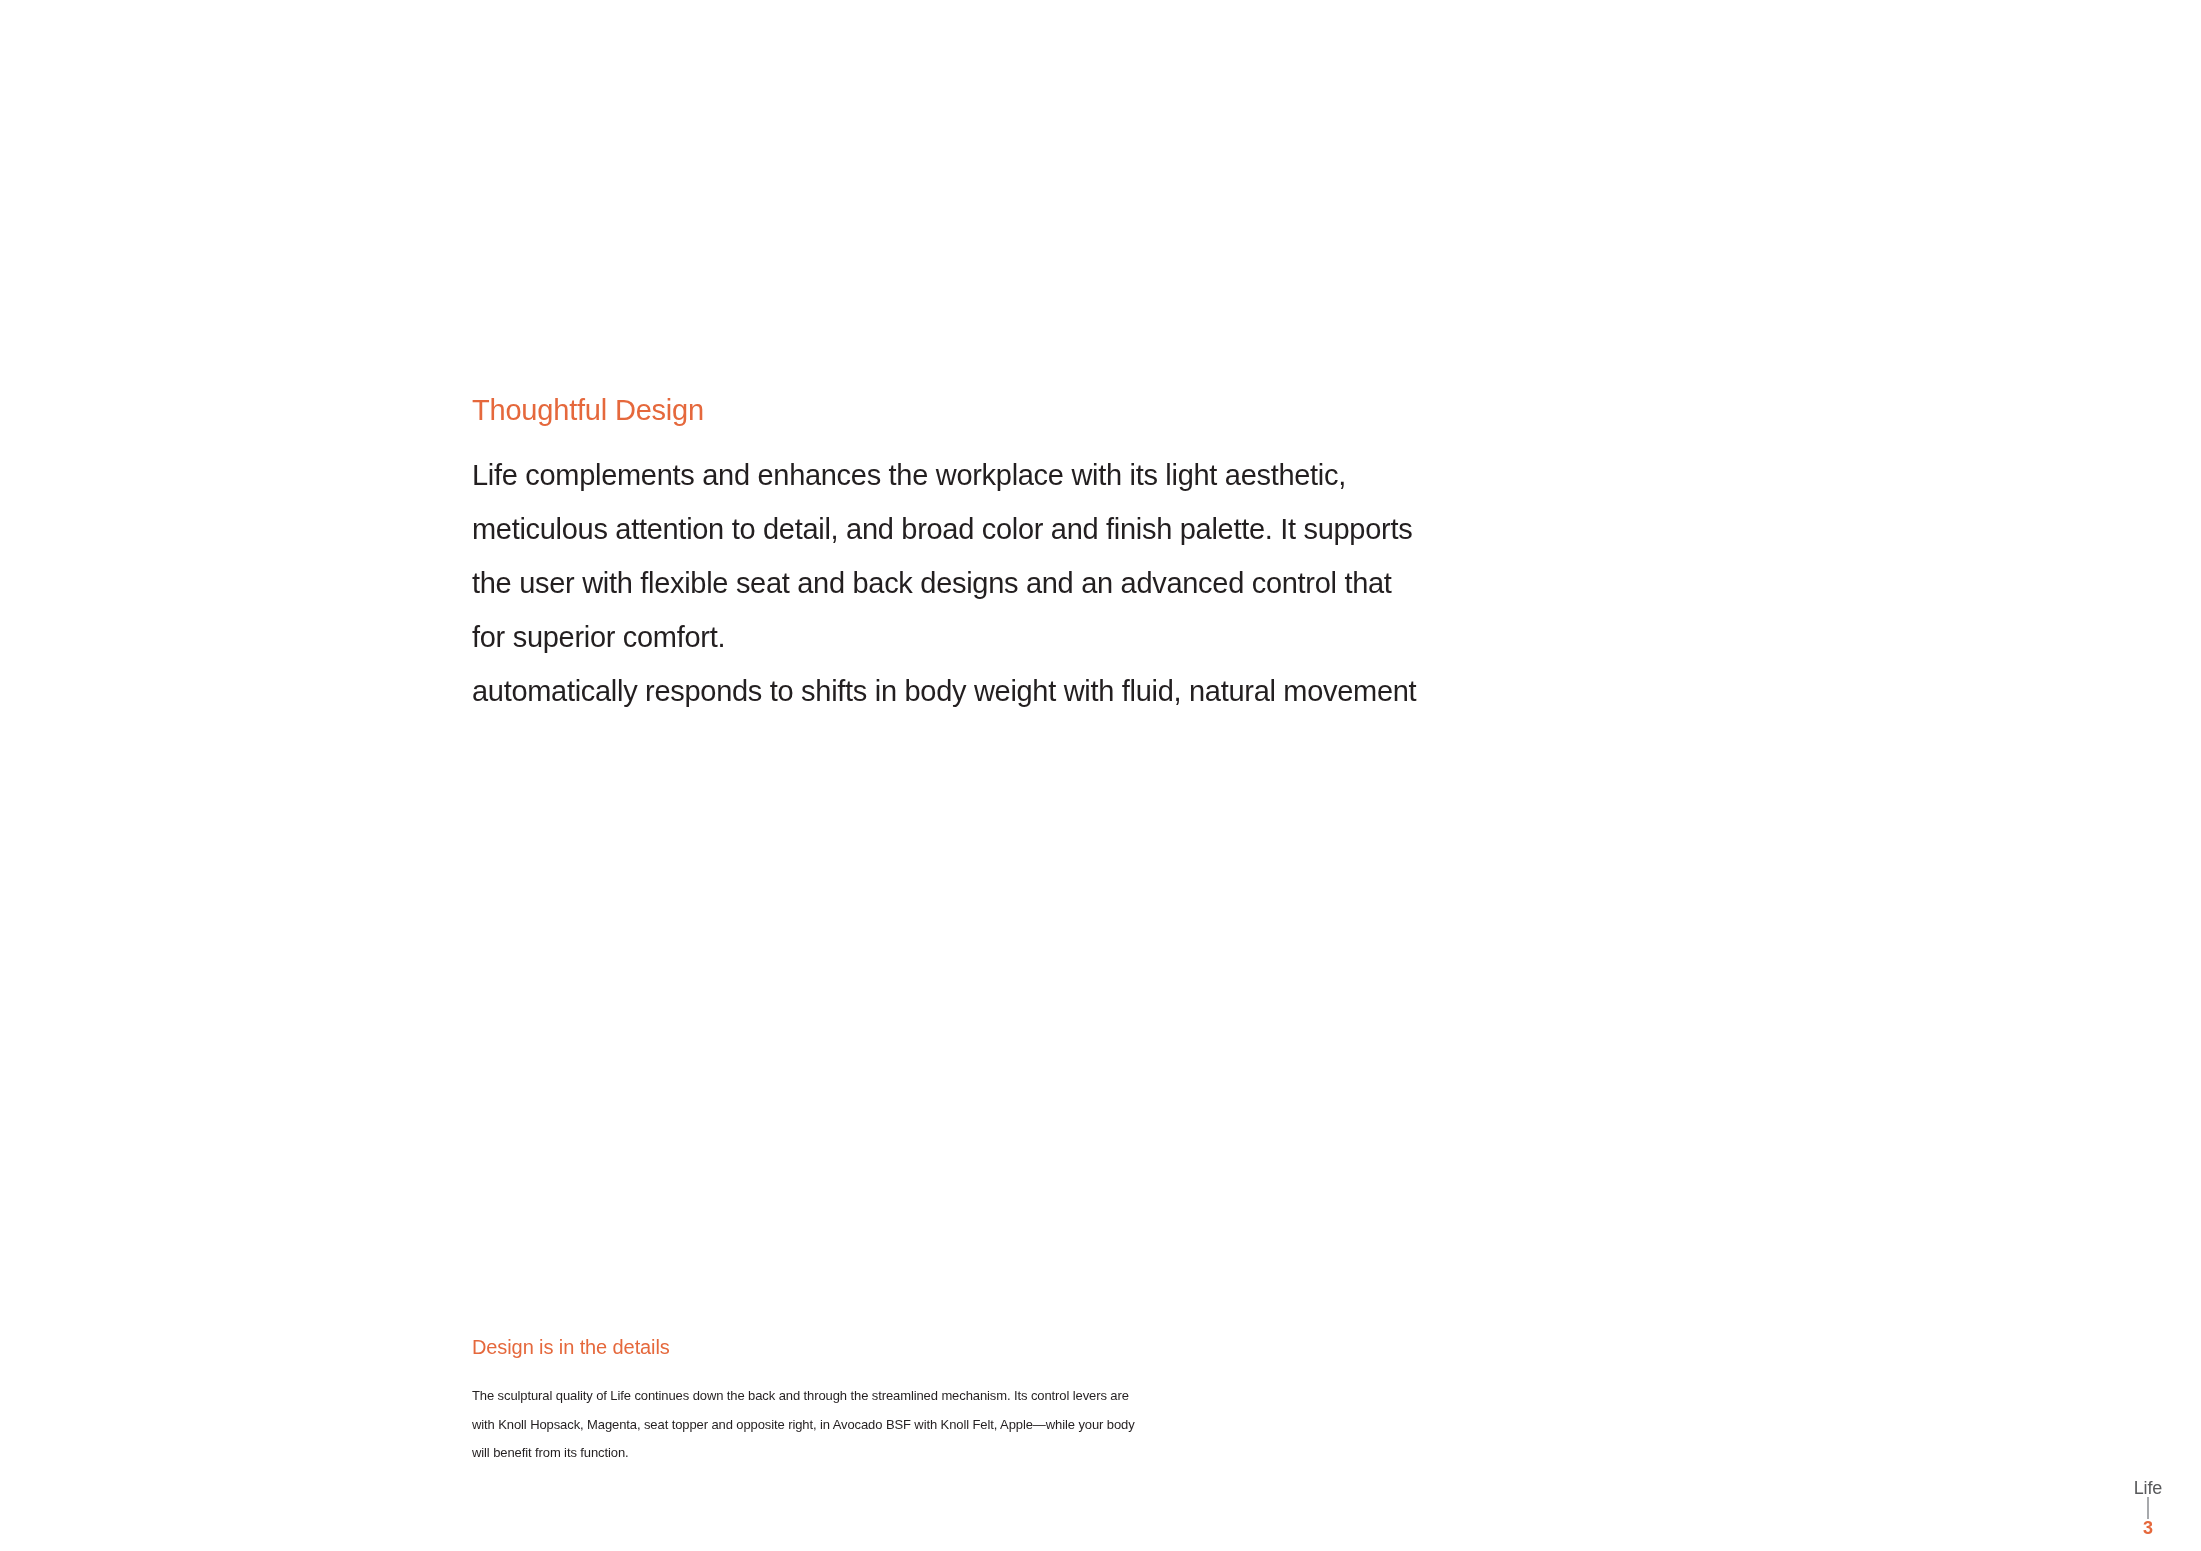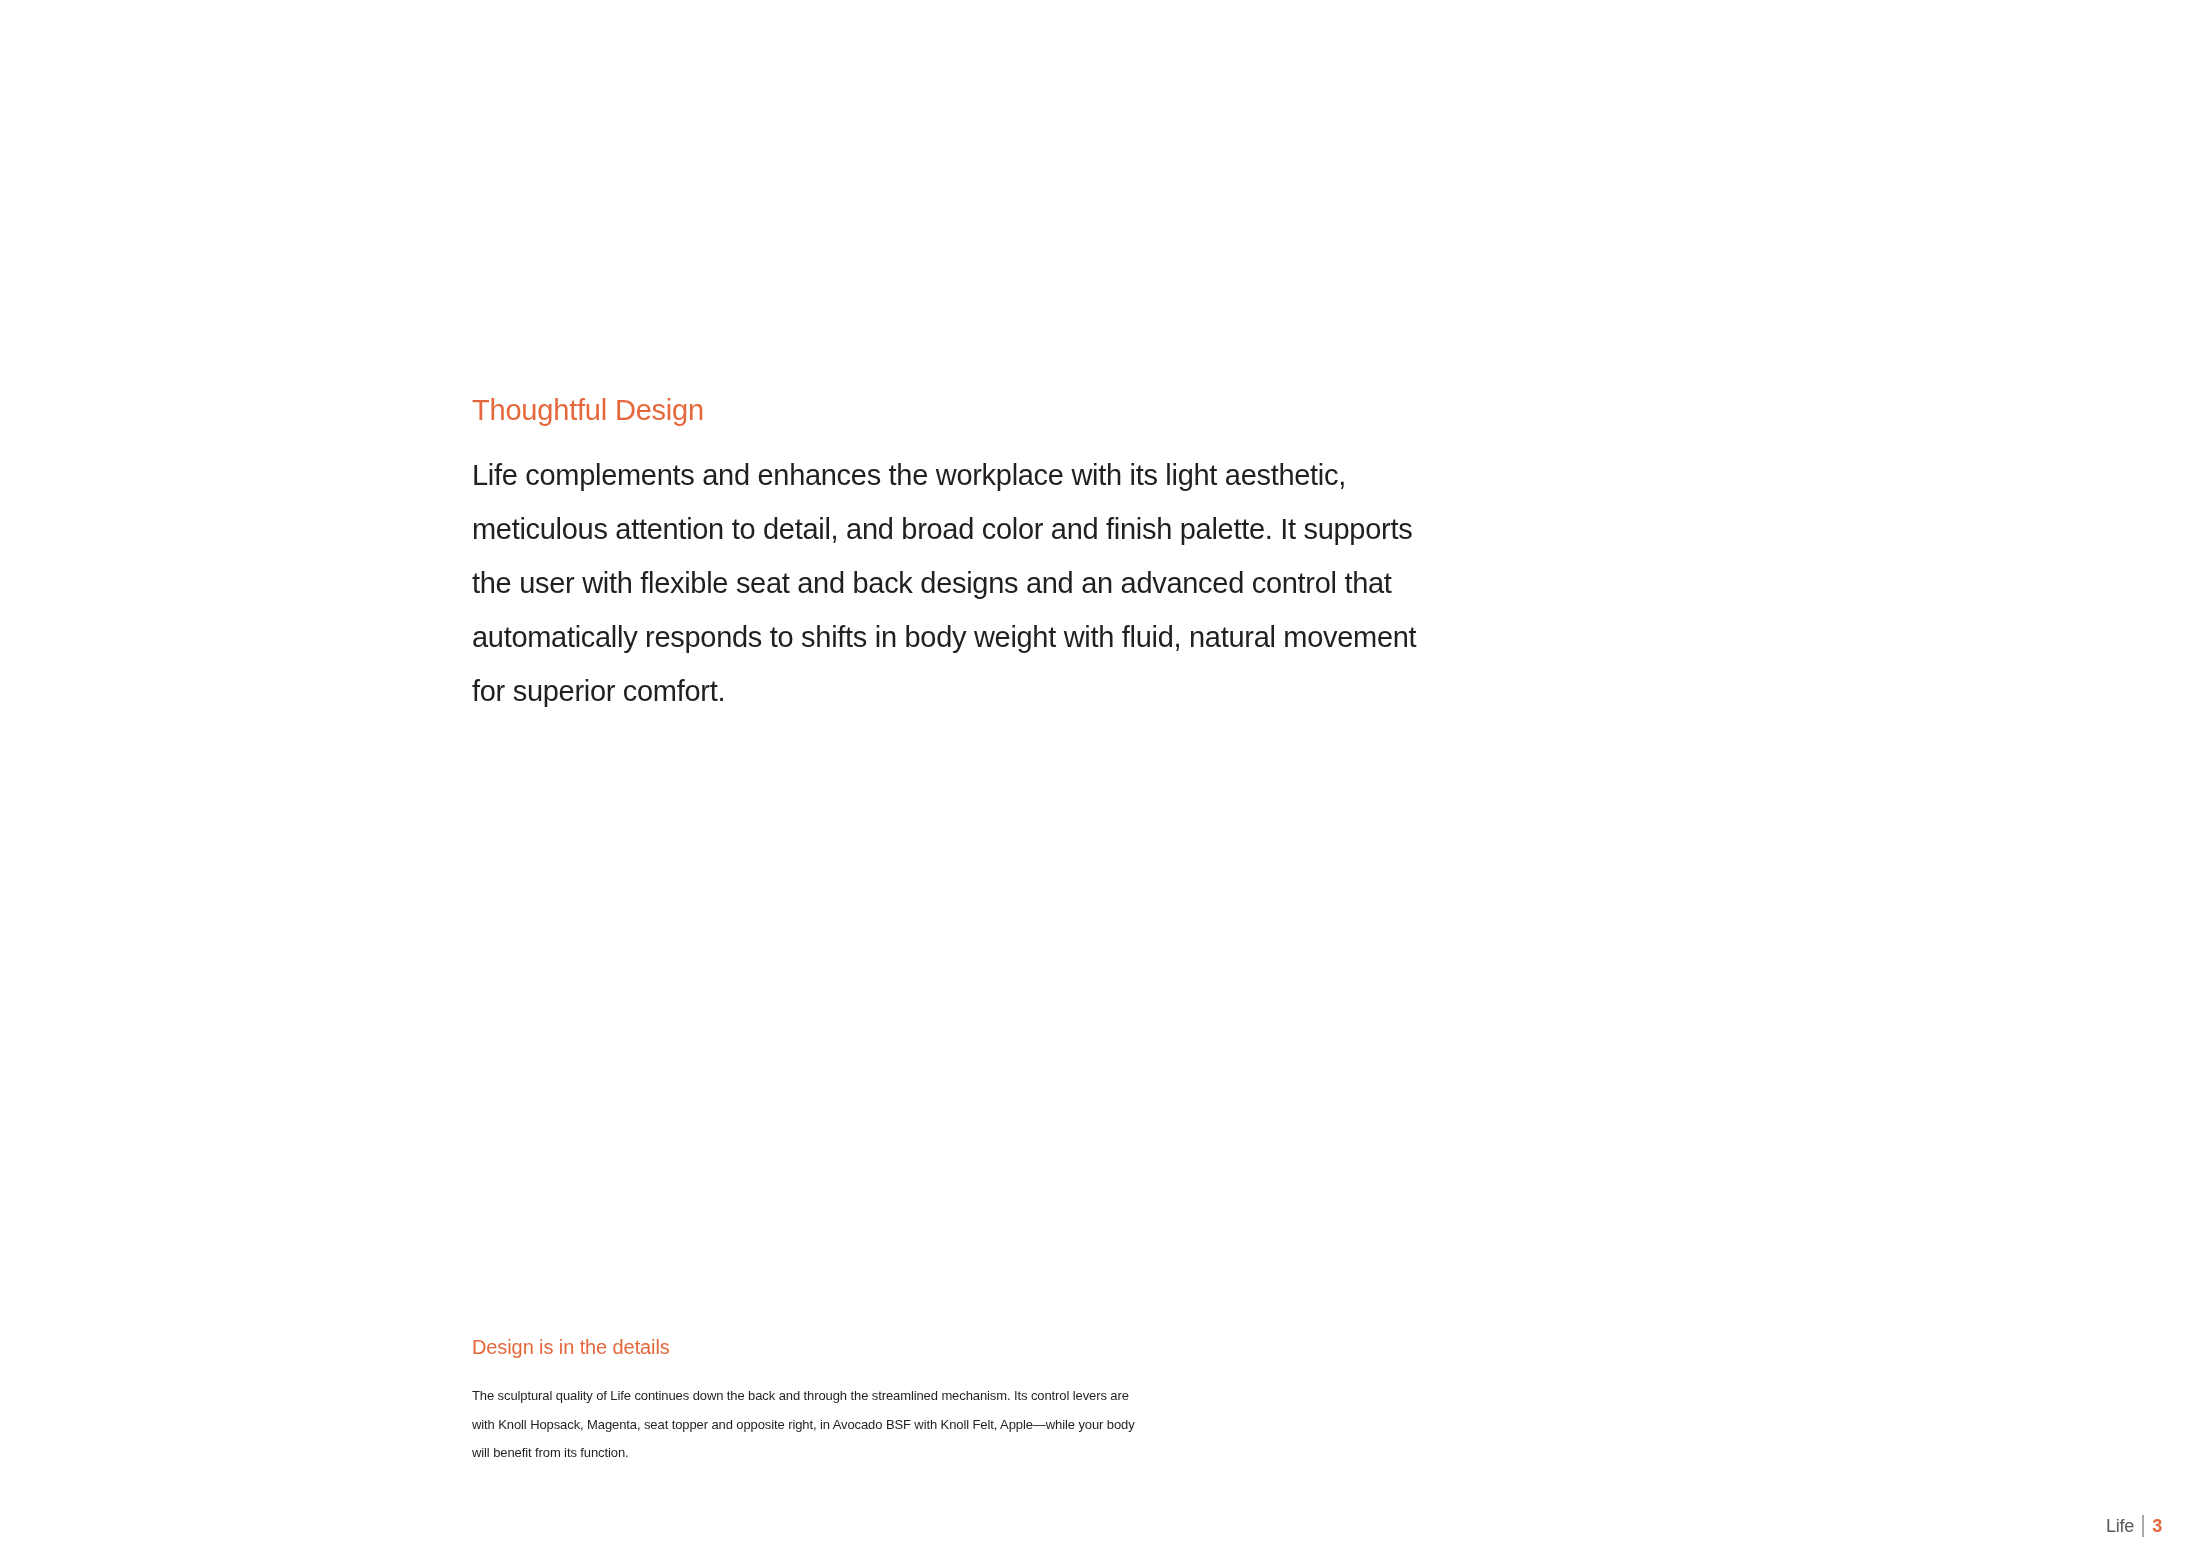--- a/index.html
+++ b/index.html
@@ -62,20 +62,21 @@
     white-space: nowrap;
   }
   .page-footer {
     position: absolute;
     right: 39px;
     bottom: 14px;
     display: flex;
     align-items: center;
     font-size: 18px;
     line-height: 1;
+    flex-direction: column;
   }
   .footer-brand {
     color: #58595B;
     letter-spacing: -0.2px;
   }
   .footer-separator {
     width: 2px;
     height: 22px;
     background: #A7A9AC;
     margin: 0 8px;
@@ -90,22 +91,22 @@
 <body>
 
 <div class="page">
 
   <div class="main-heading">Thoughtful Design</div>
 
   <div class="main-paragraph">
     <div class="para-line">Life complements and enhances the workplace with its light aesthetic,</div>
     <div class="para-line">meticulous attention to detail, and broad color and finish palette. It supports</div>
     <div class="para-line">the user with flexible seat and back designs and an advanced control that</div>
+    <div class="para-line">for superior comfort.</div>
     <div class="para-line">automatically responds to shifts in body weight with fluid, natural movement</div>
-    <div class="para-line">for superior comfort.</div>
   </div>
 
   <div class="caption-block">
     <div class="caption-heading">Design is in the details</div>
     <div class="caption-line">The sculptural quality of Life continues down the back and through the streamlined mechanism. Its control levers are</div>
     <div class="caption-line">with Knoll Hopsack, Magenta, seat topper and opposite right, in Avocado BSF with Knoll Felt, Apple—while your body</div>
     <div class="caption-line">will benefit from its function.</div>
   </div>
 
   <div class="page-footer">

